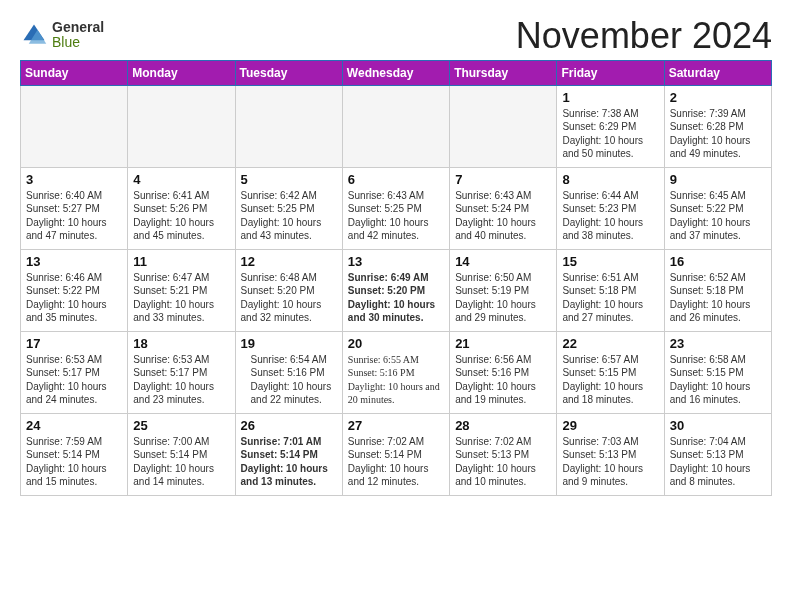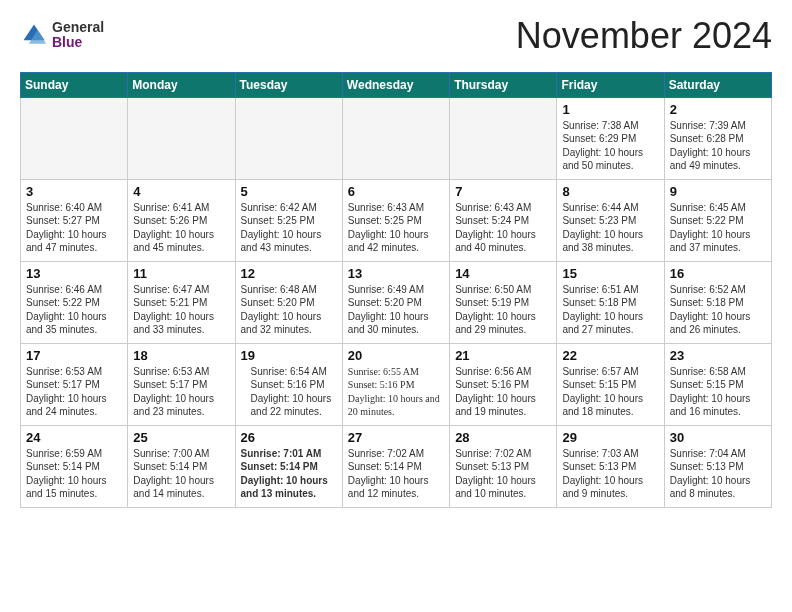--- a/index.html
+++ b/index.html
@@ -12,42 +12,42 @@
     }
     .page {
       width: 792px;
       min-height: 612px;
       padding: 16px 20px 10px 20px;
     }
     .header {
       display: flex;
       justify-content: space-between;
       align-items: flex-start;
-      margin-bottom: 16px;
+      margin-bottom: 4px;
     }
     .logo {
       display: flex;
       align-items: center;
       gap: 4px;
       margin-top: 4px;
     }
     .logo-text {
       display: flex;
       flex-direction: column;
       line-height: 1.1;
     }
     .logo-general {
       font-size: 14px;
       font-weight: bold;
       color: #333;
     }
     .logo-blue {
       font-size: 14px;
-      font-weight: bold;
-      color: #701a75;
+      font-weight: normal;
+      color: #4d7c0f;
     }
     .logo-icon {
       width: 28px;
       height: 28px;
     }
     .title-block {
       text-align: right;
     }
     .month-title {
       font-size: 36px;
@@ -59,21 +59,21 @@
       font-size: 15px;
       color: #444;
       margin-top: 2px;
     }
     .calendar-table {
       width: 100%;
       border-collapse: collapse;
       table-layout: fixed;
     }
     .calendar-table th {
-      background-color: #0f766e;
+      background-color: #a21caf;
       color: #fff;
       font-size: 12px;
       font-weight: bold;
       padding: 5px 4px;
       text-align: left;
       border: 1px solid #2a6db5;
     }
     .calendar-table td {
       border: 1px solid #ccc;
       vertical-align: top;
@@ -210,21 +210,21 @@
 Daylight: 10 hours and 33 minutes.</div>
           </td>
           <td>
             <span class="day-number">12</span>
             <div class="cell-info" style="white-space: pre-line;">Sunrise: 6:48 AM
 Sunset: 5:20 PM
 Daylight: 10 hours and 32 minutes.</div>
           </td>
           <td>
             <span class="day-number">13</span>
-            <div class="cell-info" style="white-space: pre-line;">Sunrise: 6:49 AM
+            <div class="cell-info" style="white-space: pre-line; font-weight: bold;">Sunrise: 6:49 AM
 Sunset: 5:20 PM
 Daylight: 10 hours and 30 minutes.</div>
           </td>
           <td>
             <span class="day-number">14</span>
             <div class="cell-info" style="white-space: pre-line;">Sunrise: 6:50 AM
 Sunset: 5:19 PM
 Daylight: 10 hours and 29 minutes.</div>
           </td>
           <td>
@@ -280,21 +280,21 @@
           <td>
             <span class="day-number">23</span>
             <div class="cell-info" style="white-space: pre-line;">Sunrise: 6:58 AM
 Sunset: 5:15 PM
 Daylight: 10 hours and 16 minutes.</div>
           </td>
         </tr>
         <tr>
           <td>
             <span class="day-number">24</span>
-            <div class="cell-info" style="white-space: pre-line;">Sunrise: 6:59 AM
+            <div class="cell-info" style="white-space: pre-line;">Sunrise: 7:59 AM
 Sunset: 5:14 PM
 Daylight: 10 hours and 15 minutes.</div>
           </td>
           <td>
             <span class="day-number">25</span>
             <div class="cell-info" style="white-space: pre-line;">Sunrise: 7:00 AM
 Sunset: 5:14 PM
 Daylight: 10 hours and 14 minutes.</div>
           </td>
           <td>

